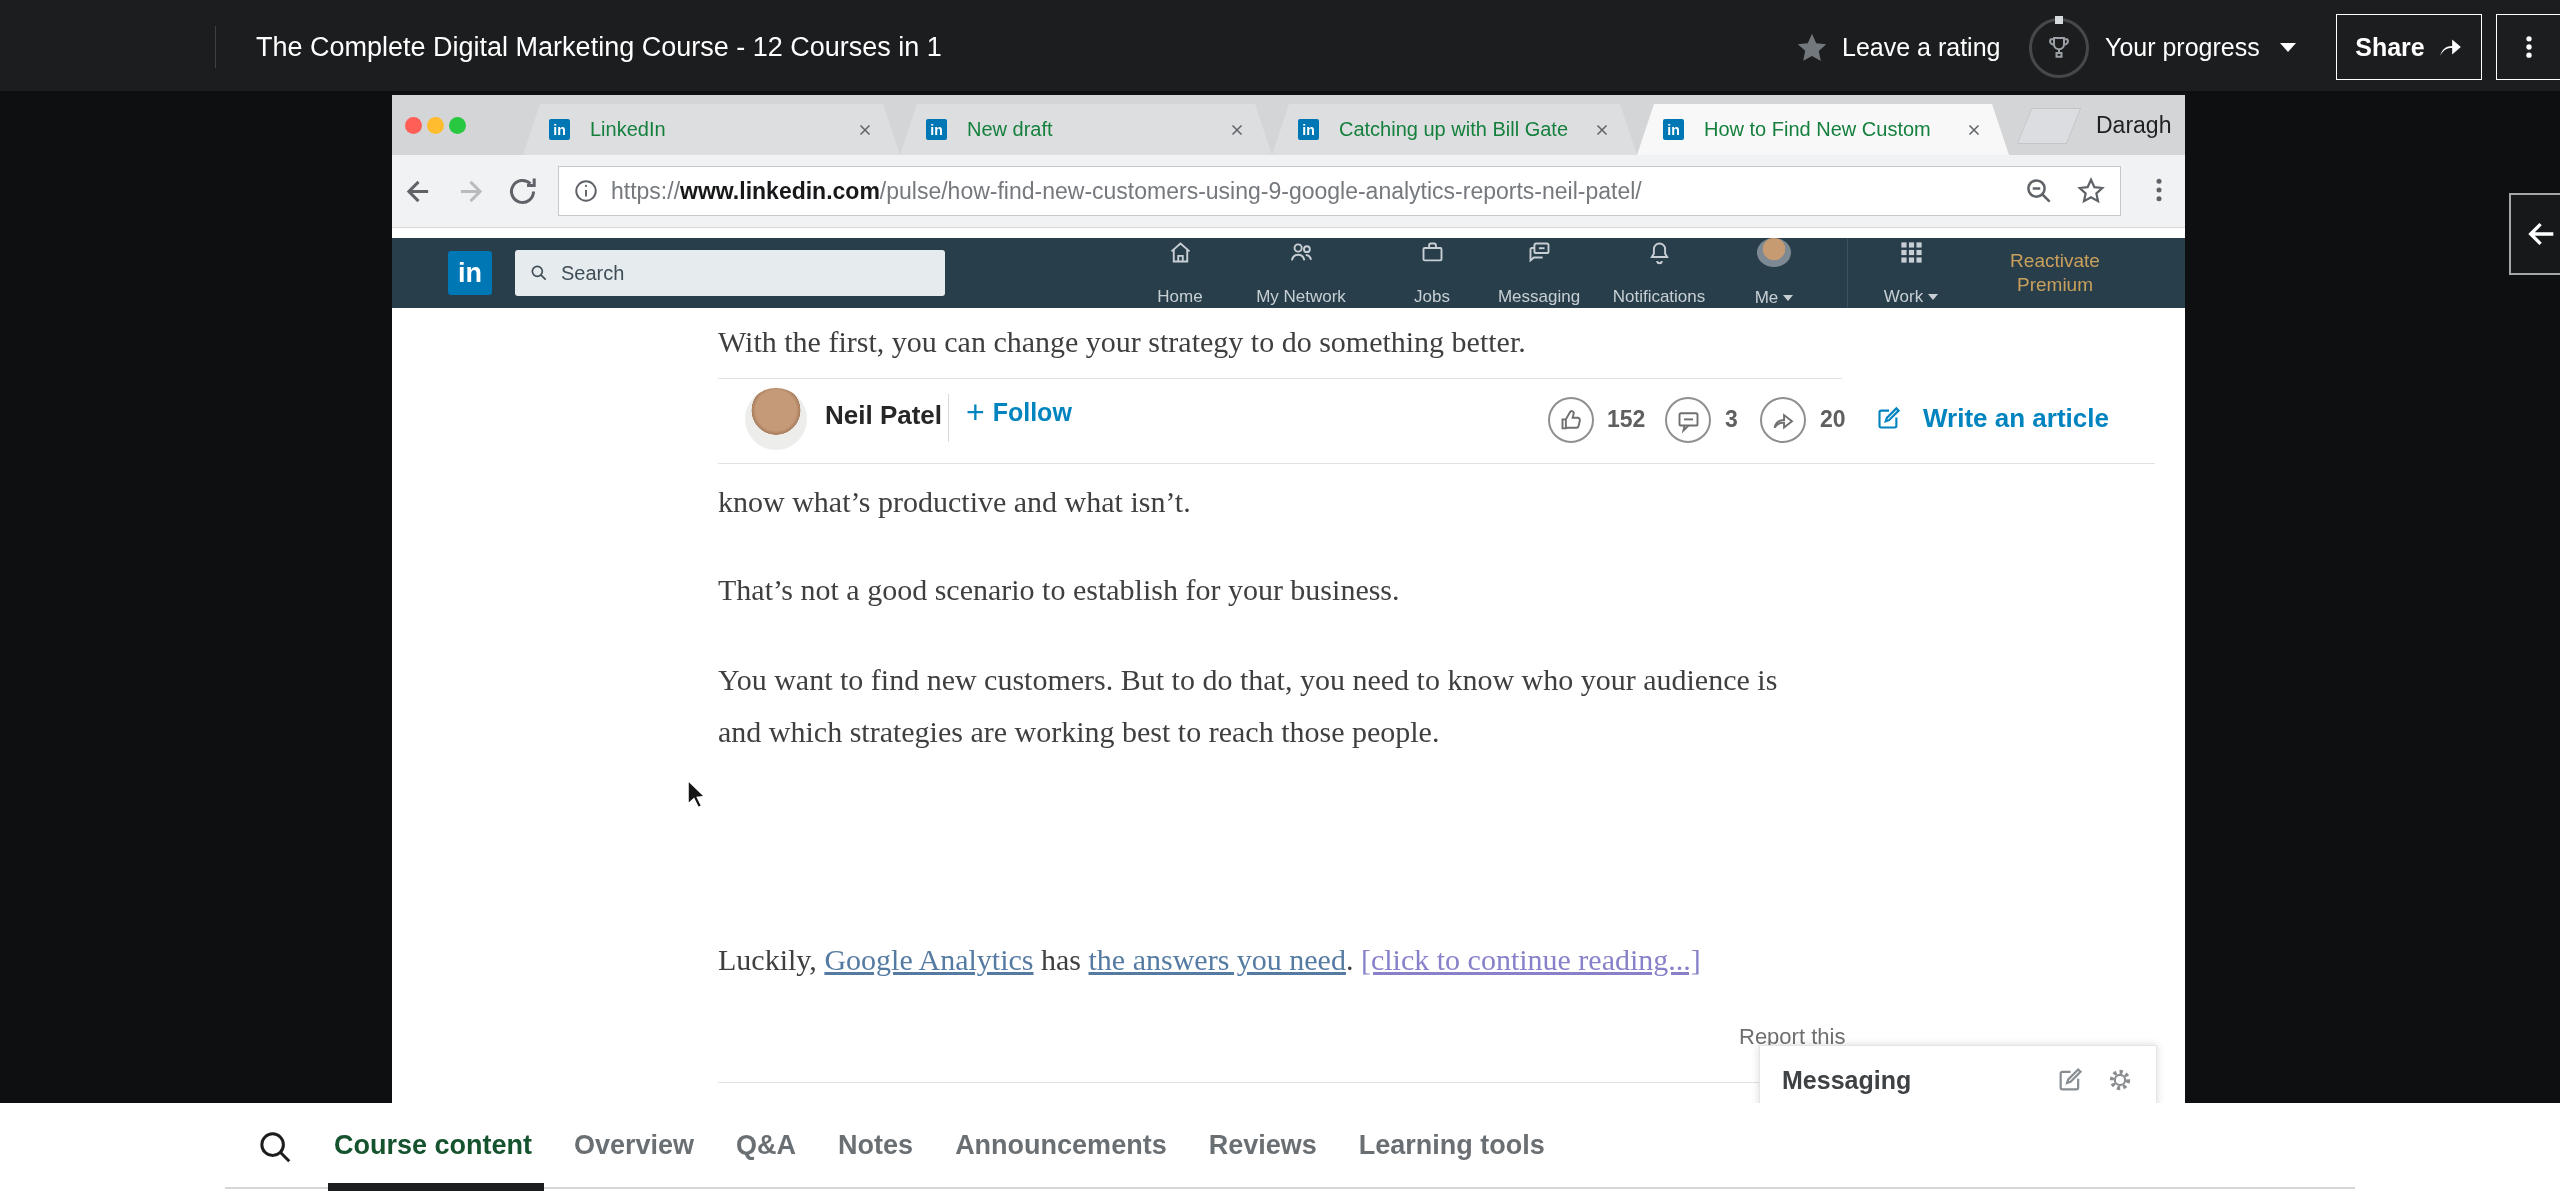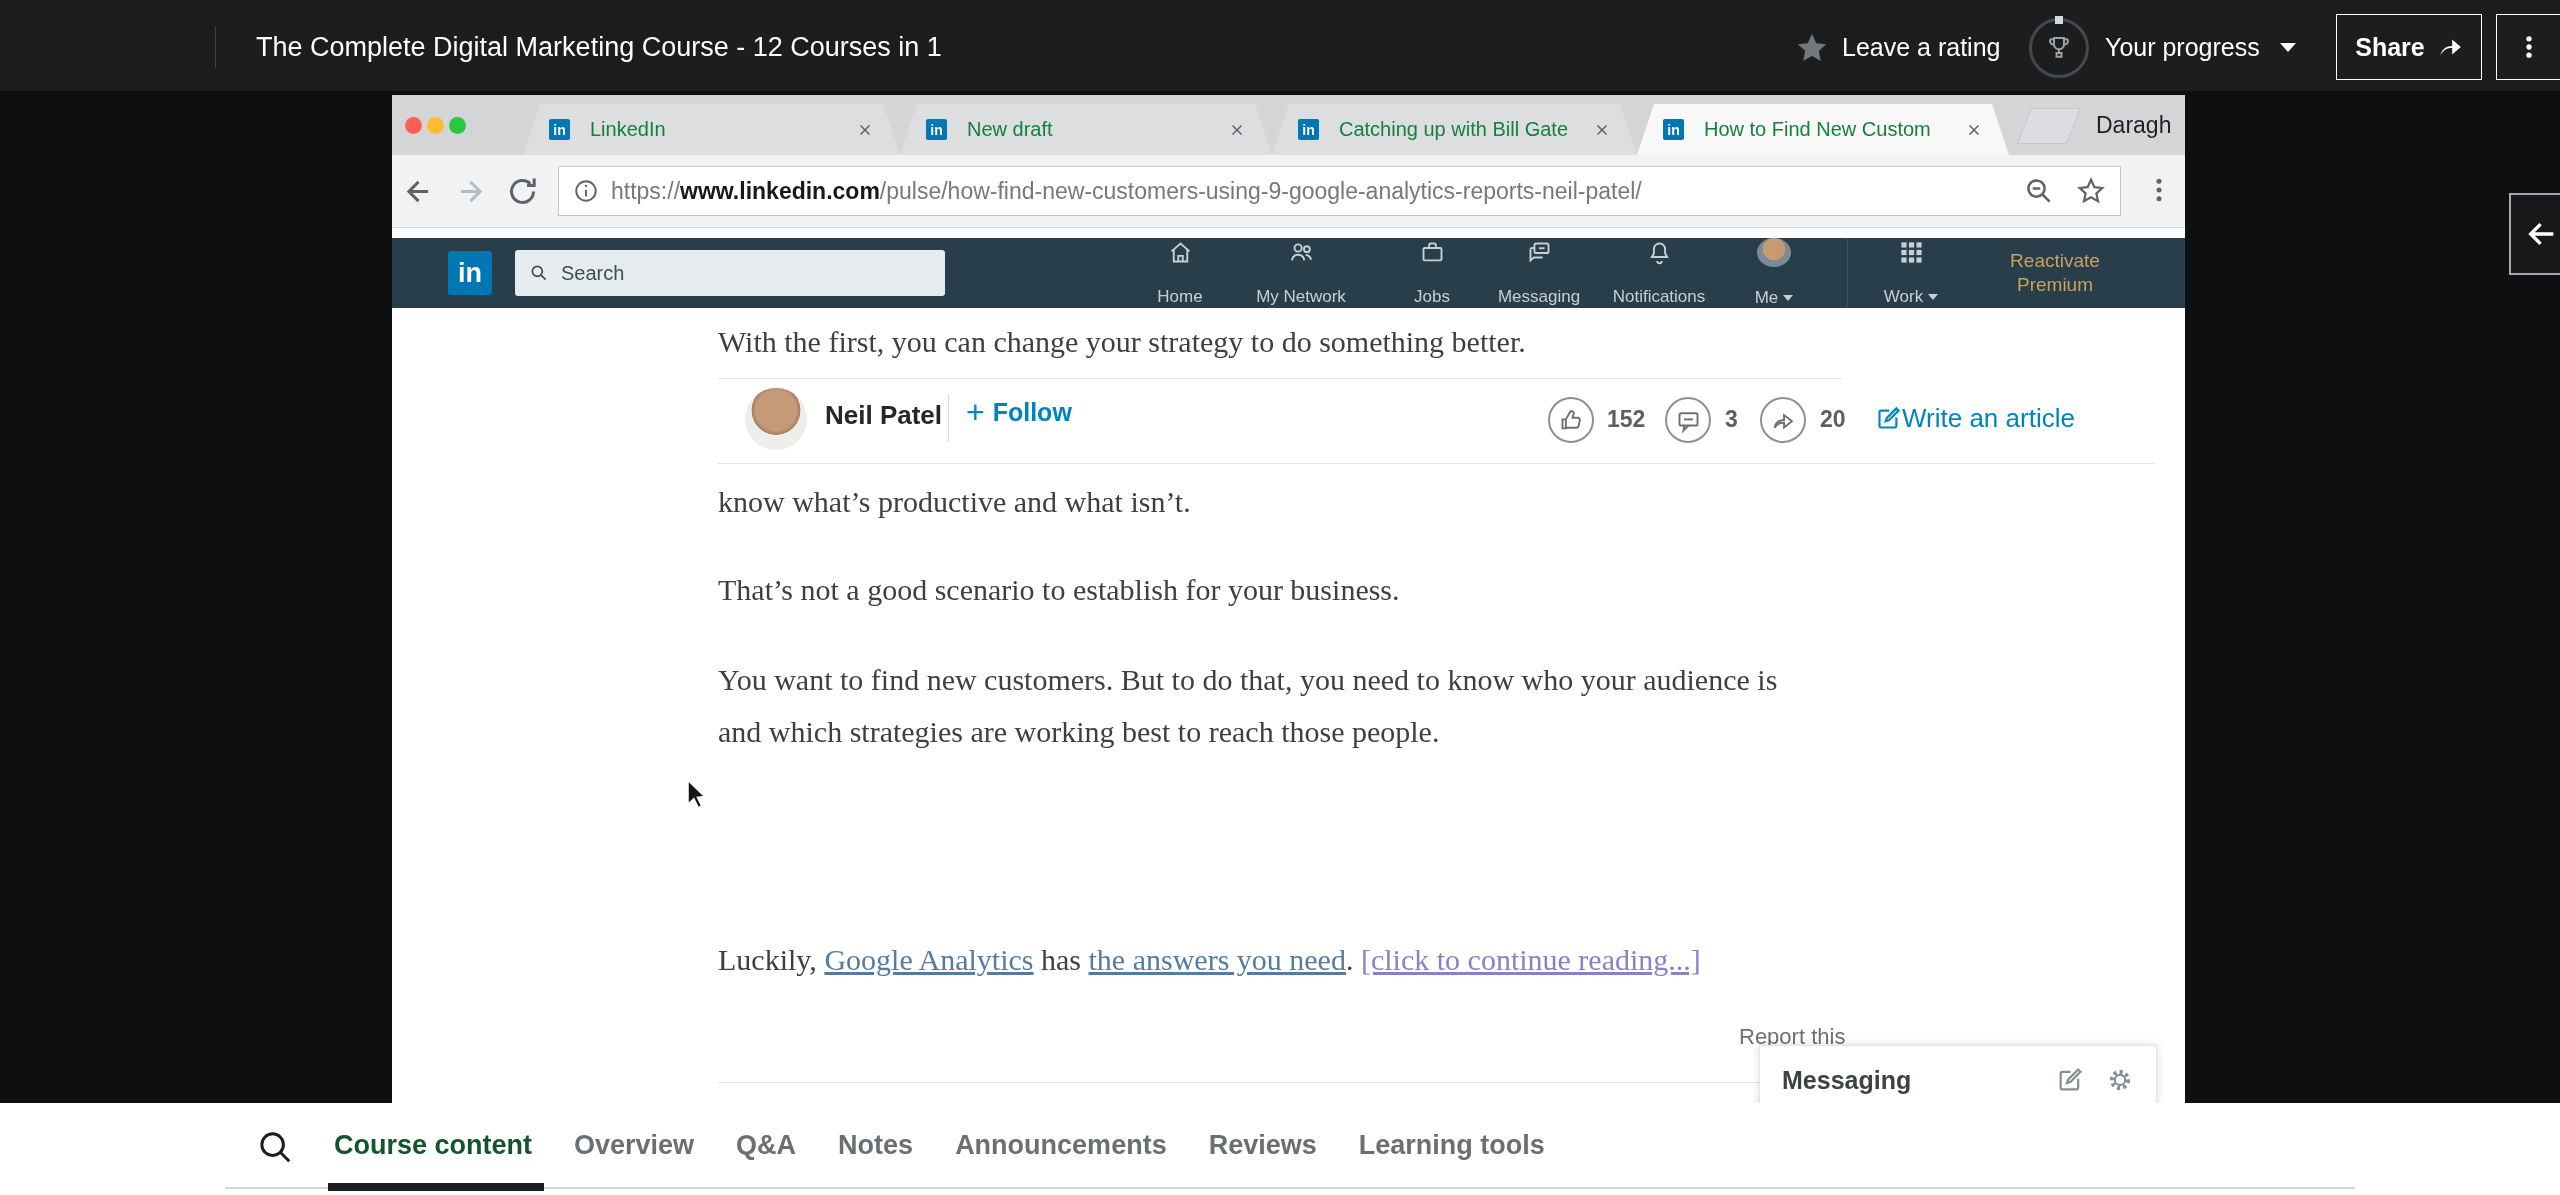--- a/index.html
+++ b/index.html
@@ -86,22 +86,22 @@
     background:radial-gradient(circle at 50% 36%,#c49a79 0 40%,#a87e5f 48%,#ededeb 49%);}
   .npname{position:absolute;left:433px;top:92px;font-size:26px;font-weight:700;color:#262626;}
   .vline{position:absolute;left:556px;top:86px;width:1px;height:48px;background:#d9d9d9;}
   .follow{position:absolute;left:574px;top:88px;display:flex;align-items:center;gap:8px;color:#0084bf;}
   .follow .plus{font-size:32px;font-weight:400;line-height:1;}
   .follow .flabel{font-size:25px;font-weight:600;}
   .soc{position:absolute;top:89px;width:46px;height:46px;border:2px solid #8f8f8f;border-radius:50%;
     color:#6f6f6f;display:flex;align-items:center;justify-content:center;box-sizing:border-box;}
   .soc .ic{width:27px;height:27px;}
   .scount{position:absolute;top:98px;font-size:23px;font-weight:600;color:#5f5f5f;}
-  .writebtn{position:absolute;left:1483px;top:95px;display:flex;align-items:center;gap:0;color:#0084bf;
-    font-size:26px;font-weight:400;}
+  .writebtn{position:absolute;left:1483px;top:95px;display:flex;align-items:center;gap:21px;color:#0084bf;
+    font-size:26px;font-weight:700;}
   .writebtn .ic{width:27px;height:27px;}
   .lnk1{color:#557ba3;text-decoration:underline;}
   .lnk3{color:#8781c9;text-decoration:underline;}
   .report{position:absolute;left:1347px;top:716px;font-size:22px;color:#6f6f6f;}
   .msgpanel{position:absolute;left:1367px;top:737px;width:398px;height:70px;background:#fff;
     border:1px solid #e3e6e9;box-shadow:0 0 8px rgba(0,0,0,.15);box-sizing:border-box;
     display:flex;align-items:center;padding:0 22px;}
   .msgtitle{font-size:25px;font-weight:600;color:#3e4245;flex:1;}
   .msgicons{display:flex;gap:22px;color:#888d92;}
   .cursor{position:absolute;left:286px;top:468px;width:34px;height:34px;}

